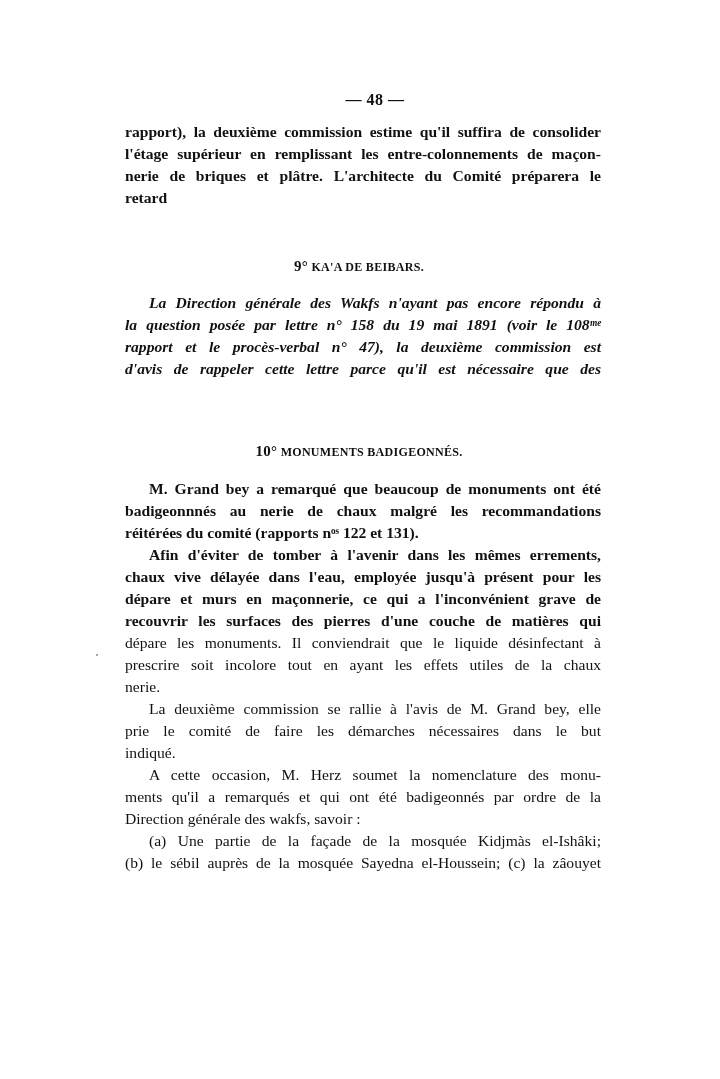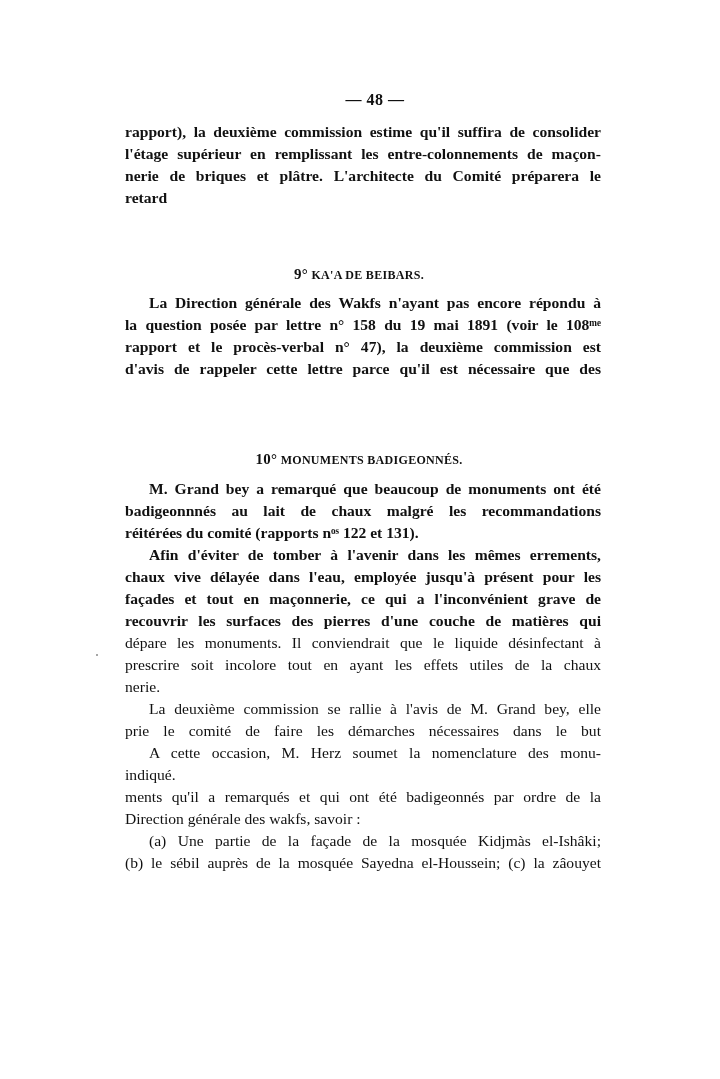--- a/index.html
+++ b/index.html
@@ -13,21 +13,21 @@
     position: absolute; left: 16px; width: 484px; top: 89px;
     text-align: center; font-weight: bold; font-size: 16px; letter-spacing: 0.5px;
   }
   .block { position: absolute; left: 0; width: 484px; }
   .line { display: block; white-space: nowrap; text-align: justify; text-align-last: justify; height: 22px; margin-left: 8px; }
   .line.last { text-align-last: left; }
   .line.indent { padding-left: 24px; box-sizing: border-box; }
   .bold { font-weight: bold; }
   .heading {
     position: absolute; left: 0; width: 484px; text-align: center;
-    font-weight: bold; font-size: 12px; letter-spacing: 0.3px; margin-top: 8px;
+    font-weight: bold; font-size: 12px; letter-spacing: 0.3px;
   }
   .heading .num { font-size: 15px; }
   .stray { position: absolute; width: 2px; height: 2px; background: #888; border-radius: 1px; }
 </style>
 </head>
 <body>
 
 <div class="page">
 
   <div class="folio">— 48 —</div>
@@ -37,47 +37,47 @@
     <span class="line">l'étage supérieur en remplissant les entre-colonnements de maçon-</span>
     <span class="line">nerie de briques et plâtre. L'architecte du Comité préparera le</span>
     <span class="line last">retard</span>
   </div>
 
   <div class="heading" style="top:255px;">
     <span class="num">9°</span>
     <span>KA'A DE BEIBARS.</span>
   </div>
 
-  <div class="block bold" style="top:292px;">
+  <div class="block bold" style="top:292px;font-style:italic;">
     <span class="line indent">La Direction générale des Wakfs n'ayant pas encore répondu à</span>
     <span class="line">la question posée par lettre n° 158 du 19 mai 1891 (voir le 108ᵐᵉ</span>
     <span class="line">rapport et le procès-verbal n° 47), la deuxième commission est</span>
     <span class="line">d'avis de rappeler cette lettre parce qu'il est nécessaire que des</span>
   </div>
 
   <div class="heading" style="top:440px;">
     <span class="num">10°</span>
     <span>MONUMENTS BADIGEONNÉS.</span>
   </div>
 
   <div class="block" style="top:478px;">
     <span class="line indent bold">M. Grand bey a remarqué que beaucoup de monuments ont été</span>
-    <span class="line bold">badigeonnnés au lait de chaux malgré les recommandations</span>
+    <span class="line bold">badigeonnnés au nerie de chaux malgré les recommandations</span>
     <span class="line last bold">réitérées du comité (rapports nᵒˢ 122 et 131).</span>
     <span class="line indent bold">Afin d'éviter de tomber à l'avenir dans les mêmes errements,</span>
     <span class="line bold">chaux vive délayée dans l'eau, employée jusqu'à présent pour les</span>
-    <span class="line bold">façades et tout en maçonnerie, ce qui a l'inconvénient grave de</span>
+    <span class="line bold">dépare et murs en maçonnerie, ce qui a l'inconvénient grave de</span>
     <span class="line bold">recouvrir les surfaces des pierres d'une couche de matières qui</span>
     <span class="line">dépare les monuments. Il conviendrait que le liquide désinfectant à</span>
     <span class="line">prescrire soit incolore tout en ayant les effets utiles de la chaux</span>
     <span class="line last">nerie.</span>
     <span class="line indent">La deuxième commission se rallie à l'avis de M. Grand bey, elle</span>
     <span class="line">prie le comité de faire les démarches nécessaires dans le but</span>
+    <span class="line last">indiqué.</span>
     <span class="line indent">A cette occasion, M. Herz soumet la nomenclature des monu-</span>
-    <span class="line last">indiqué.</span>
     <span class="line">ments qu'il a remarqués et qui ont été badigeonnés par ordre de la</span>
     <span class="line last">Direction générale des wakfs, savoir :</span>
     <span class="line indent">(a) Une partie de la façade de la mosquée Kidjmàs el-Ishâki;</span>
     <span class="line">(b) le sébil auprès de la mosquée Sayedna el-Houssein; (c) la zâouyet</span>
   </div>
 
 </div>
 
 <div class="stray" style="left:96px; top:654px;"></div>
 

